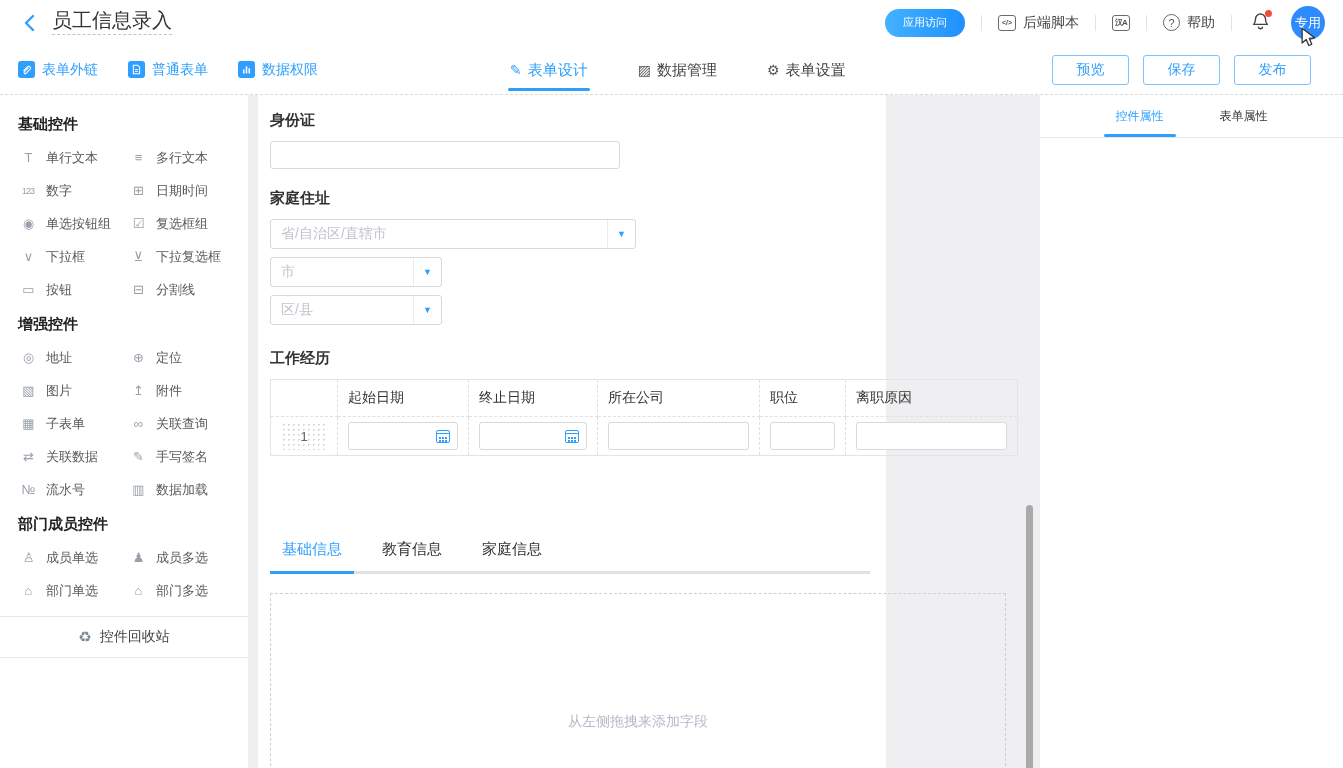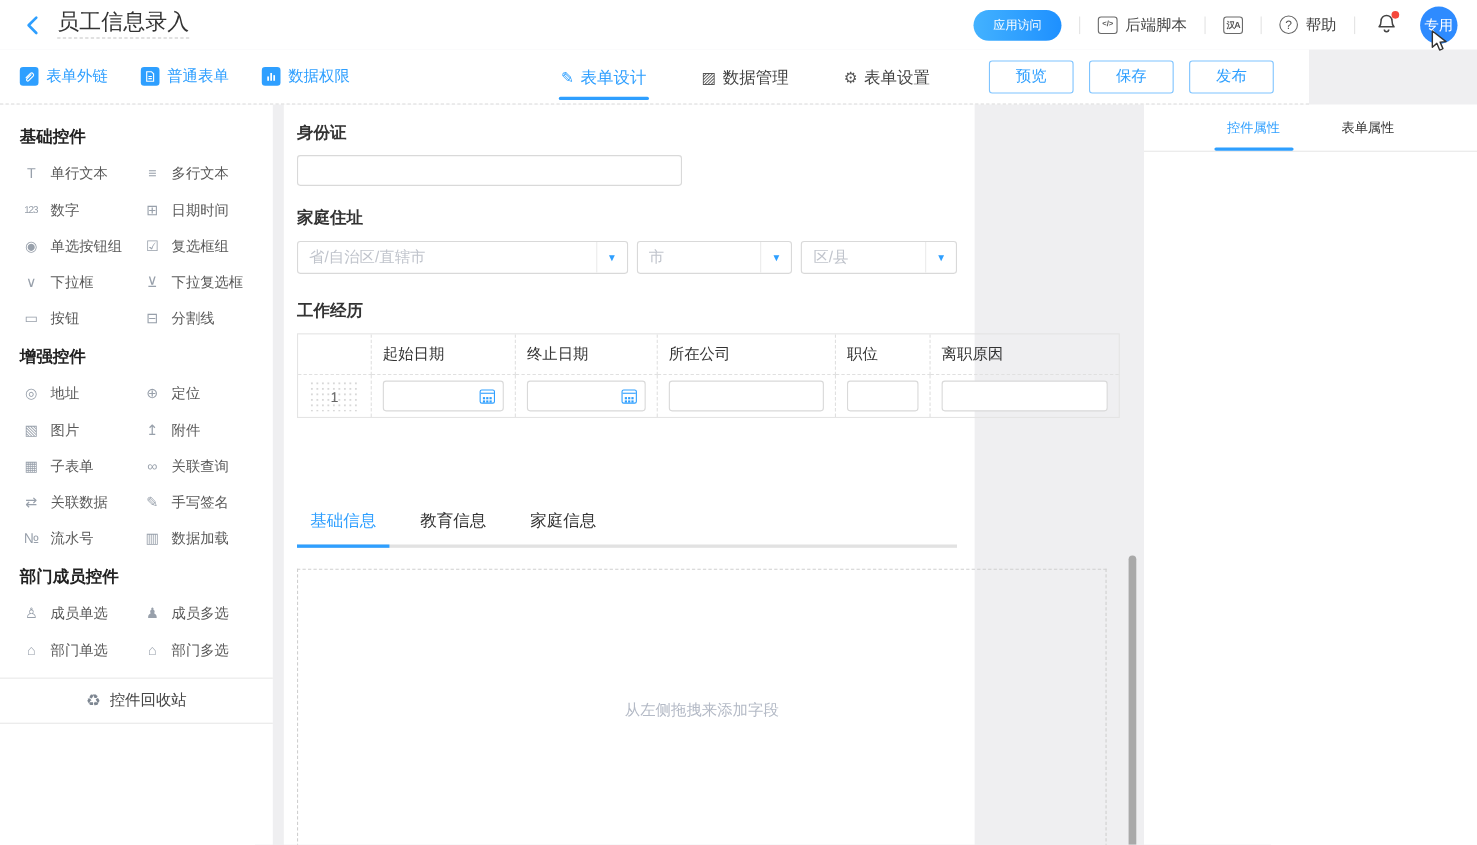--- a/index.html
+++ b/index.html
@@ -22,21 +22,21 @@
     font-size:7px;display:flex;align-items:center;justify-content:center;font-weight:bold;}
   .sq-icon.lang{font-size:8px;letter-spacing:-1px;}
   .help-circle{width:17px;height:17px;border:1.4px solid #666;border-radius:50%;color:#555;
     font-size:11px;display:flex;align-items:center;justify-content:center;}
   .bell-wrap{position:relative;margin:0 4px;cursor:pointer;}
   .bell-dot{position:absolute;top:-2px;right:-3px;width:7px;height:7px;border-radius:50%;}
   .avatar{width:34px;height:34px;border-radius:50%;color:#fff;font-size:13px;display:flex;
     align-items:center;justify-content:center;margin-left:18px;cursor:pointer;}
   .cursor-arrow{position:absolute;left:1300px;top:27px;z-index:20;pointer-events:none;}
   
-  .toolbar{position:absolute;left:0;top:45px;width:1190px;height:50px;background:#fff;
+  .toolbar{position:absolute;left:0;top:45px;width:1343px;height:50px;background:#fff;
     border-bottom:1px dashed #dadada;display:flex;align-items:center;padding:0 18px;z-index:4;}
   .link-item{display:flex;align-items:center;gap:7px;color:#2e9fff;font-size:14px;margin-right:30px;cursor:pointer;}
   .blue-sq{width:17px;height:17px;border-radius:3px;background:#2e9fff;display:flex;align-items:center;justify-content:center;}
   .center-tabs{position:absolute;left:510px;top:0;height:50px;display:flex;align-items:center;}
   .c-tab{display:flex;align-items:center;gap:6px;color:#444;font-size:15px;margin-right:50px;
     position:relative;height:100%;cursor:pointer;}
   .c-tab .glyph{font-size:14px;color:#555;}
   .c-tab.active{color:#2e9fff;}
   .c-tab.active .glyph{color:#2e9fff;}
   .c-tab.active::after{content:"";position:absolute;left:-2px;right:-2px;bottom:4px;height:3px;background:#2e9fff;border-radius:2px;}
@@ -50,21 +50,21 @@
   .ctl{display:flex;align-items:center;gap:8px;color:#595959;font-size:13px;cursor:grab;height:19px;}
   .ci{width:20px;font-size:13px;color:#98a0ab;text-align:center;flex:none;overflow:hidden;letter-spacing:-1px;}
   .recycle-row{margin:14px 0 0 -18px;width:248px;height:42px;border-top:1px solid #e8e8e8;border-bottom:1px solid #e8e8e8;
     display:flex;align-items:center;justify-content:center;gap:8px;color:#444;font-size:14px;cursor:pointer;}
   .recycle-glyph{color:#7d8691;font-size:15px;}
   
   .canvas{position:absolute;left:258px;top:95px;width:628px;height:673px;background:#fff;padding:16px 16px 0 12px;}
   .field{margin-bottom:20px;}
   .f-label{font-size:15px;font-weight:bold;color:#333;margin-bottom:11px;}
   .text-input{width:350px;height:28px;border:1px solid #d9d9d9;border-radius:3px;background:#fff;padding:0 8px;font-size:13px;}
-  .sel-row{display:flex;gap:8px;}
+  .sel-row{display:flex;gap:8px;flex-direction:column;}
   .sel{height:30px;border:1px solid #d9d9d9;border-radius:3px;display:flex;align-items:center;cursor:pointer;background:#fff;}
   .sel-text{flex:1;padding:0 10px;color:#c0c4cc;font-size:14px;white-space:nowrap;overflow:hidden;}
   .sel-arrow{width:28px;height:100%;border-left:1px solid #ececec;display:flex;align-items:center;justify-content:center;
     color:#2e9fff;font-size:9px;}
   .sel-province{width:366px;}.sel-city{width:172px;}.sel-district{width:172px;}
   
   .subform{width:748px;border:1px solid #e4e4e4;margin-bottom:84px;}
   .sf-row{display:flex;}
   .sf-cell{border-right:1px dashed #e0e0e0;padding:9px 10px;display:flex;align-items:center;}
   .sf-cell:last-child{border-right:none;}

